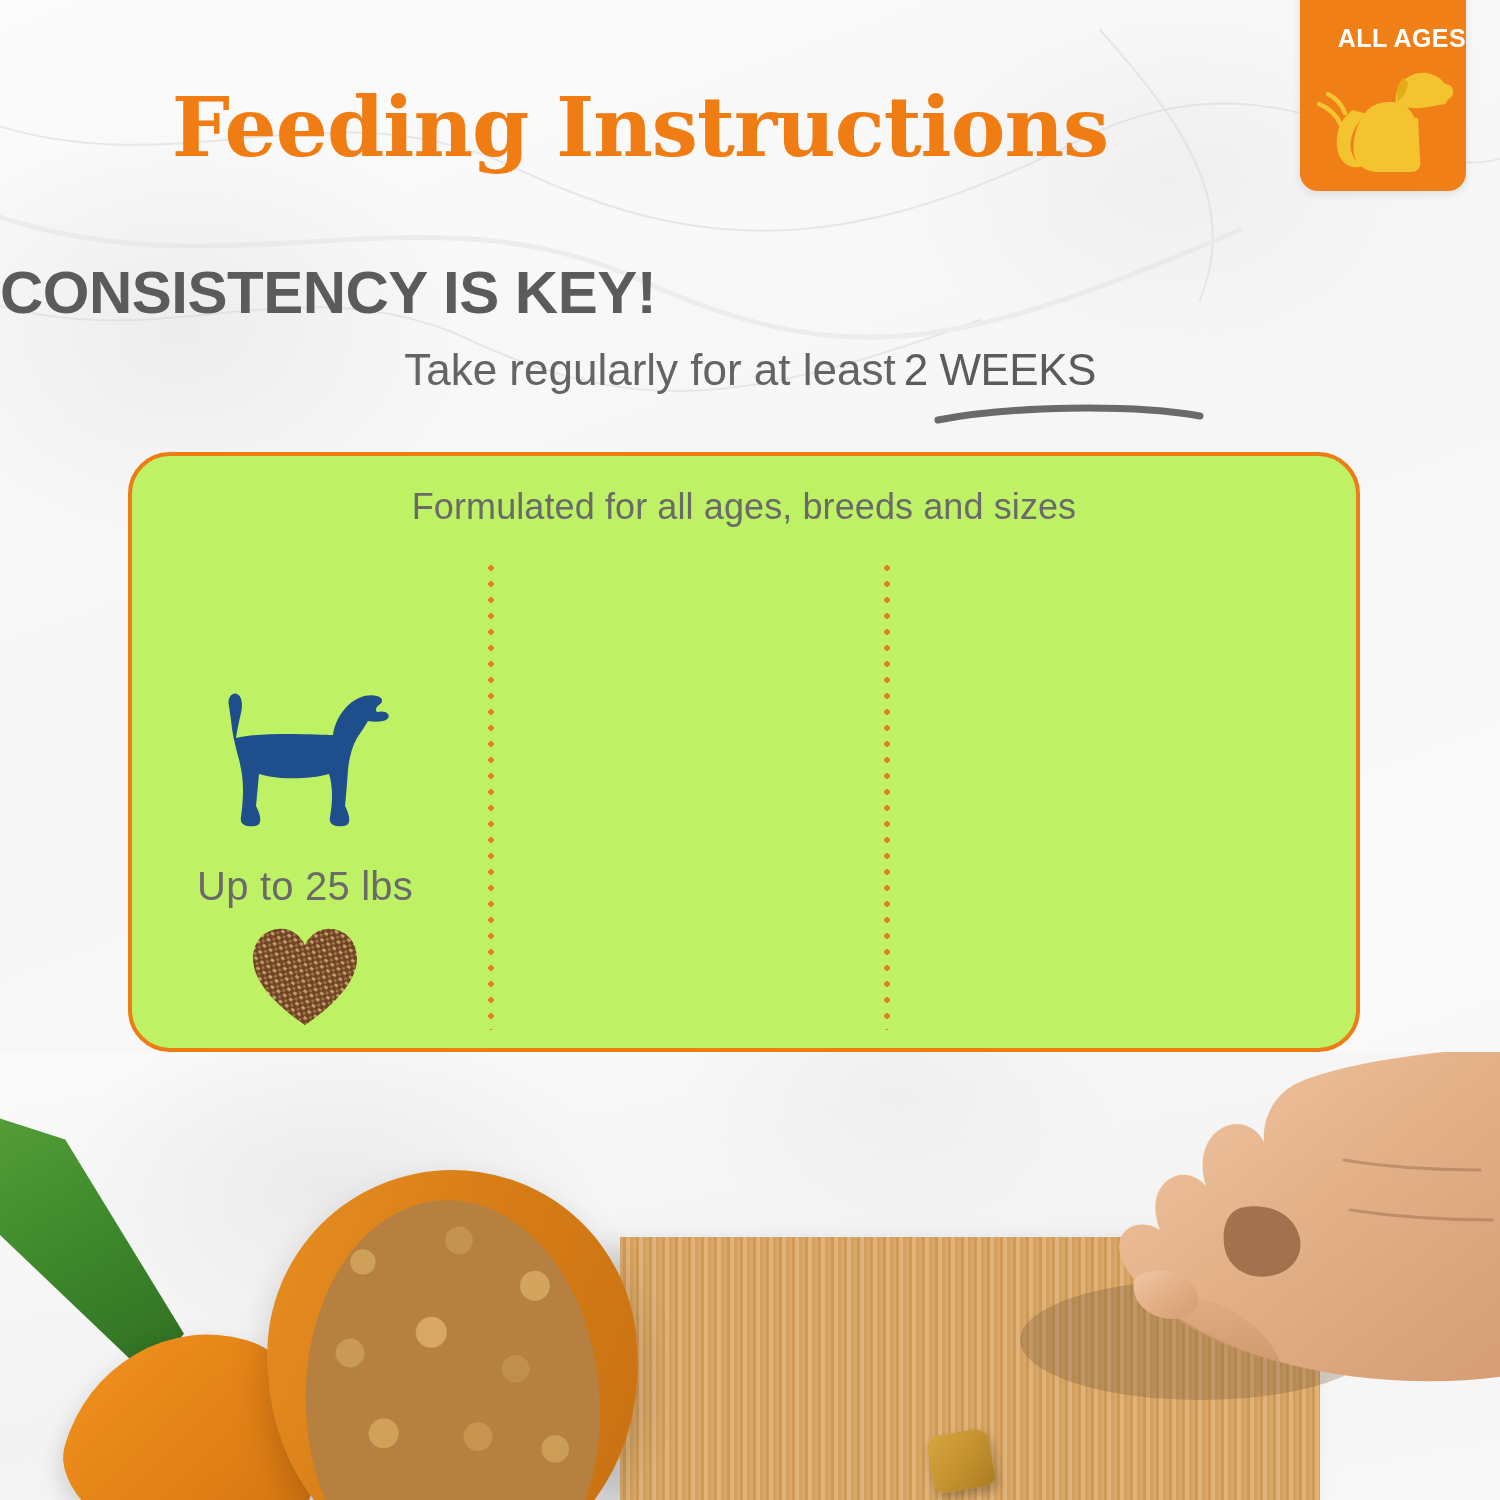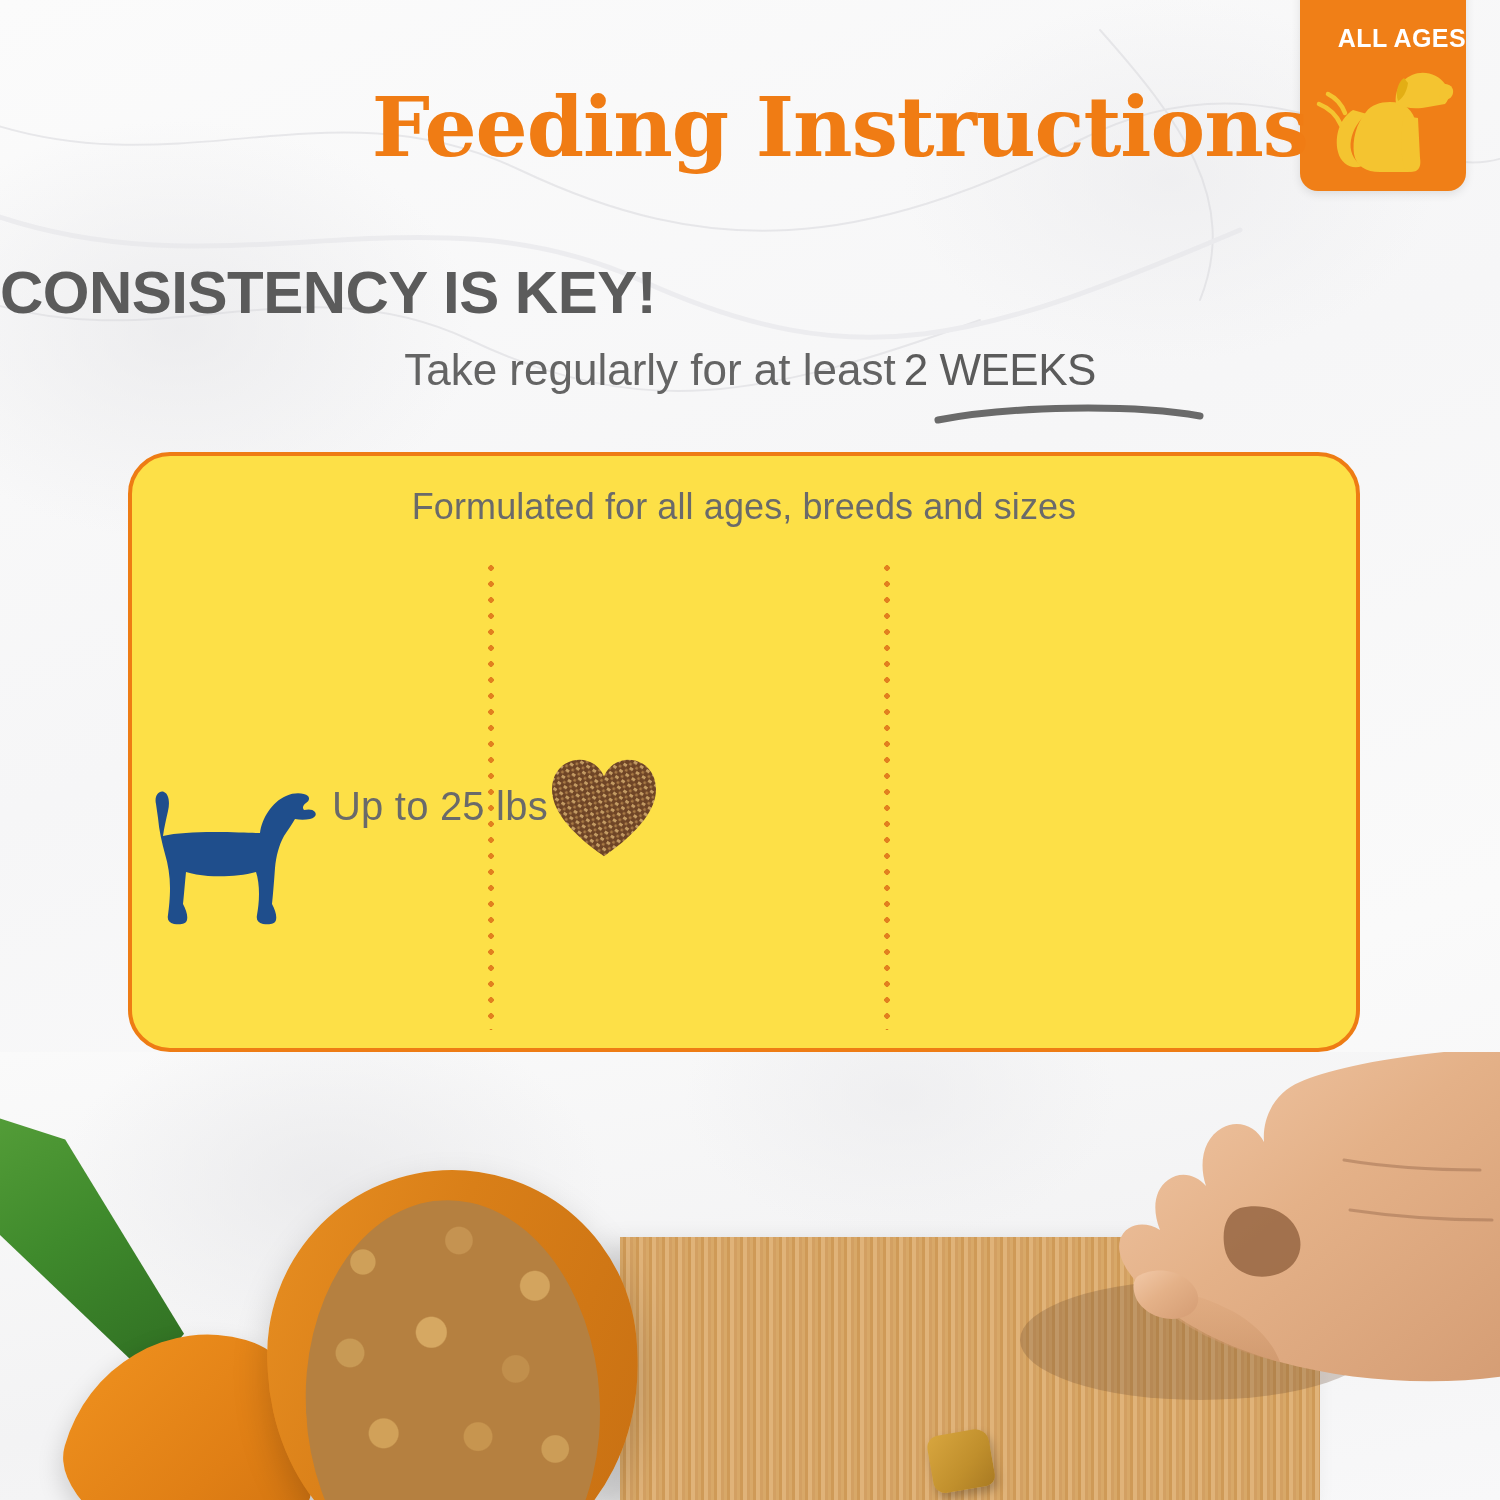--- a/index.html
+++ b/index.html
@@ -48,28 +48,27 @@
     letter-spacing: .4px;
   }
   .badge-dog { position: absolute; top: 68px; left: 12px; }
 
   
   .title {
     position: absolute;
     top: 86px;
     left: 0;
     width: 1280px;
-    text-align: right;
+    text-align: center;
     color: #F07C14;
     font-family: "DejaVu Serif", serif;
     font-weight: bold;
     font-size: 82px;
     letter-spacing: -1px;
     line-height: 1;
-    margin-left: 28px;
   }
   .kicker {
     position: absolute;
     top: 258px;
     left: 0; right: 0;
     text-align: left;
     color: #5B5B5B;
     font-size: 60px;
     font-weight: bold;
     letter-spacing: -.5px;
@@ -98,21 +97,21 @@
     pointer-events: none;
   }
 
   
   .card {
     position: absolute;
     left: 128px;
     top: 452px;
     width: 1232px;
     height: 600px;
-    background: #fde047;
+    background: #bef264;
     border: 4px solid #EE7C14;
     border-radius: 42px;
   }
   .card-head {
     text-align: center;
     color: #6A6A6A;
     font-size: 36px;
     margin-top: 30px;
     letter-spacing: .1px;
   }
@@ -120,21 +119,21 @@
   .cols {
     position: absolute;
     top: 96px;
     left: 0; right: 0;
     bottom: 0;
     display: flex;
   }
   .col {
     position: relative;
     display: flex;
-    flex-direction: row;
+    flex-direction: column;
     align-items: center;
     justify-content: flex-start;
   }
   .col-small  { flex: 0 0 346px; }
   .col-medium { flex: 0 0 398px; }
   .col-large  { flex: 1 1 auto; }
 
   .silo {
     height: 300px;
     display: flex;

